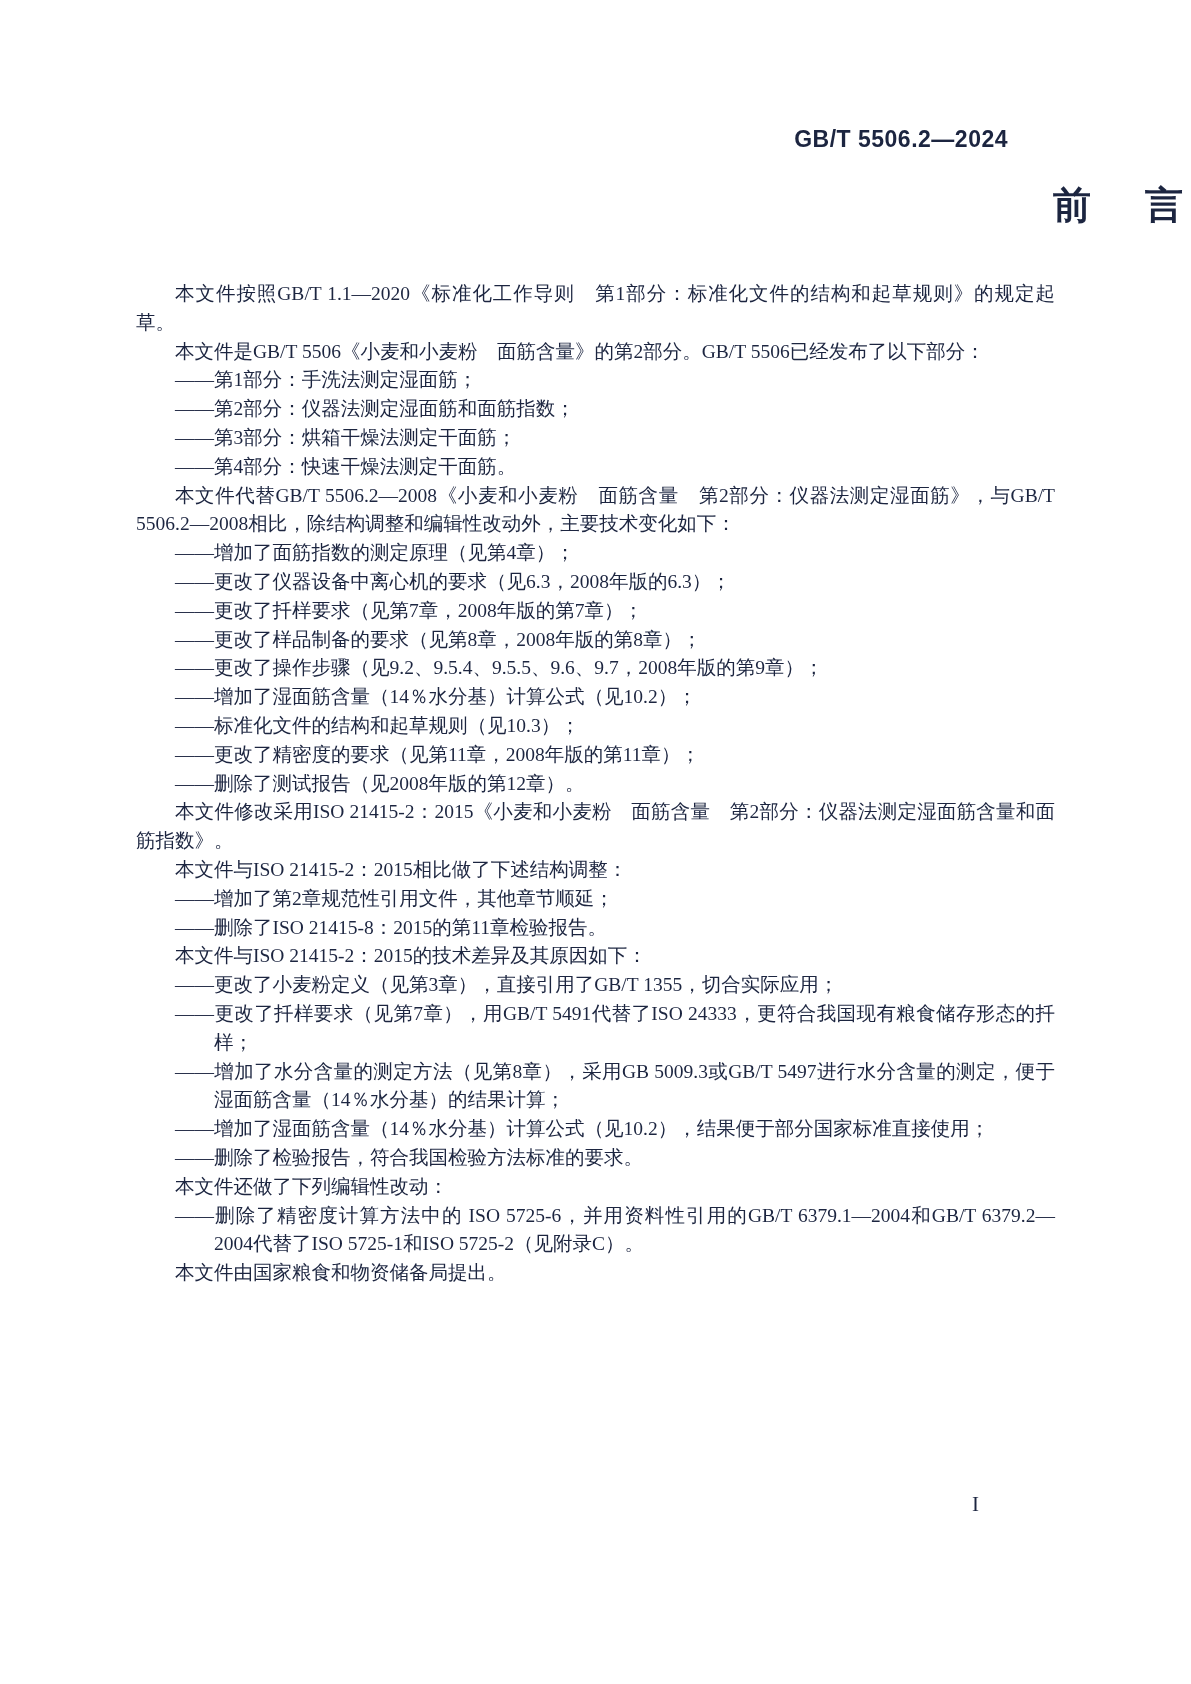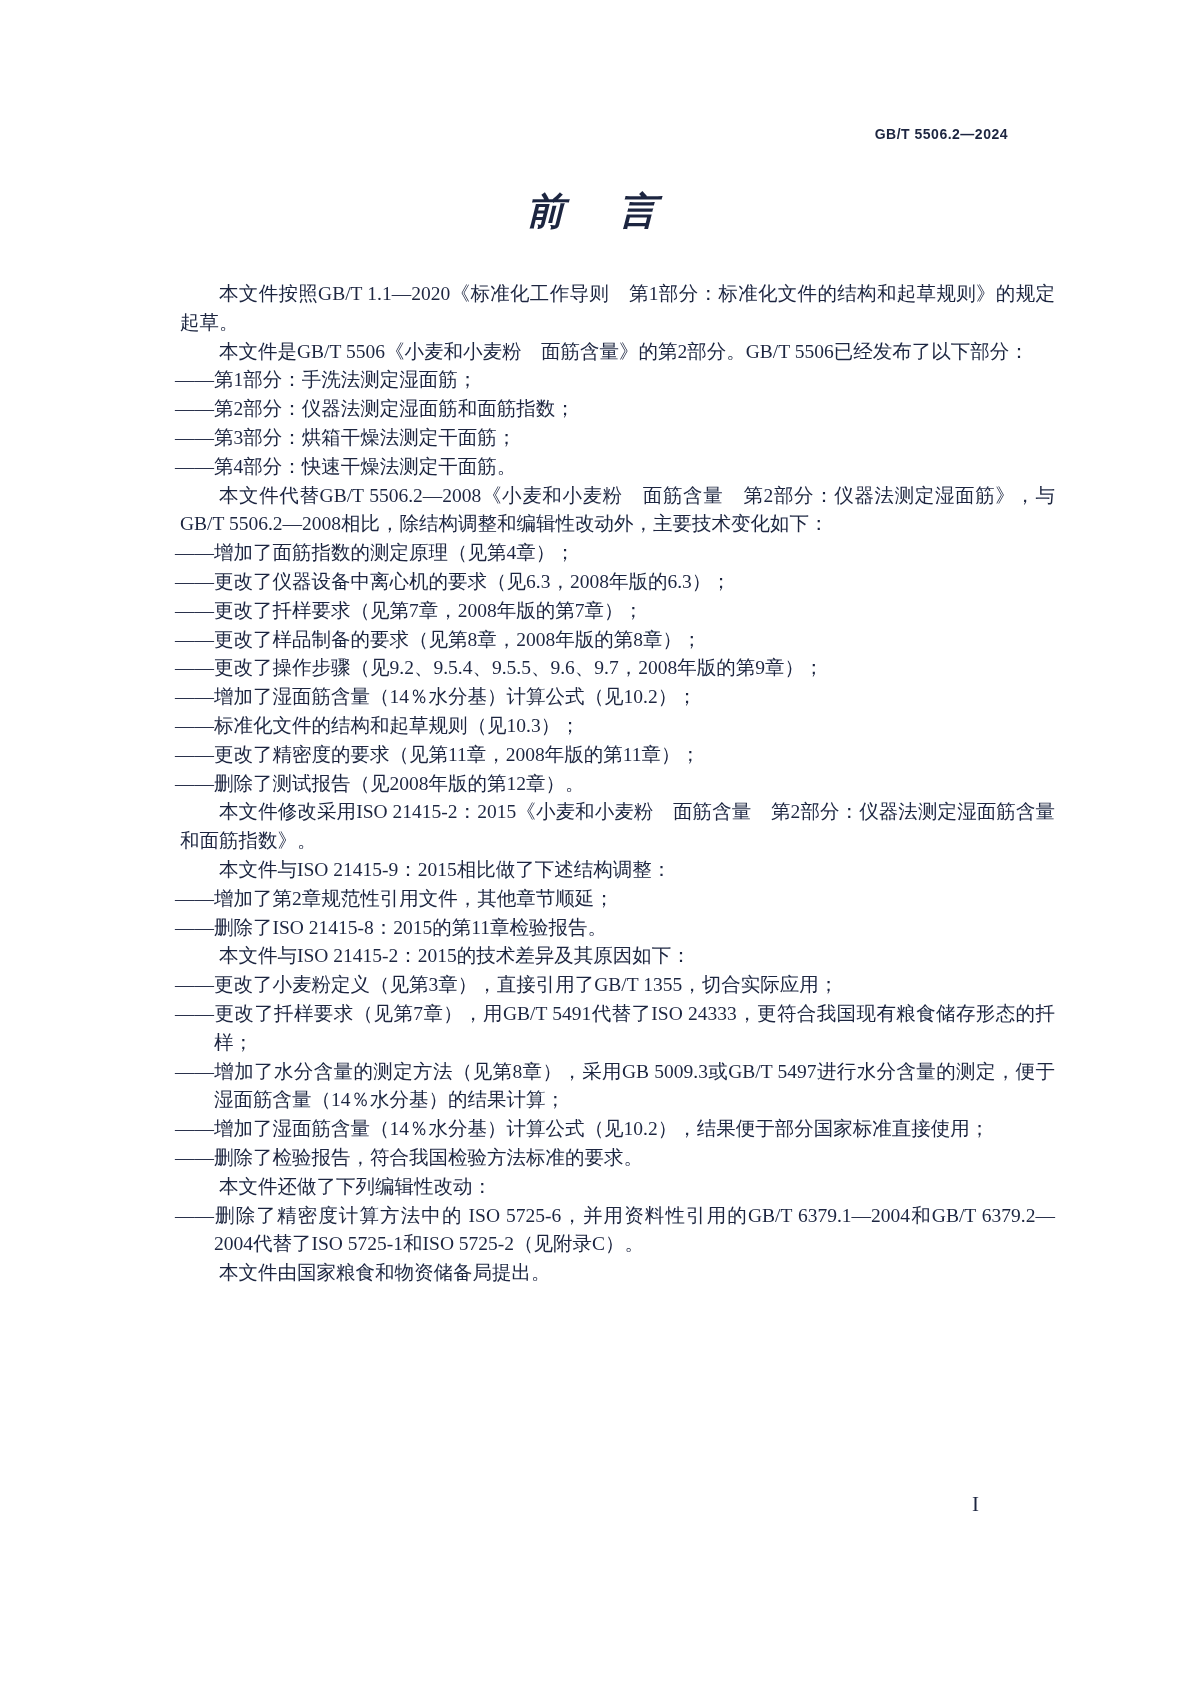--- a/index.html
+++ b/index.html
@@ -12,46 +12,45 @@
     background: #ffffff;
     font-family: "Liberation Serif", "DejaVu Serif", serif;
     color: #1c2540;
     overflow: hidden;
   }
   .doc-number {
     position: absolute;
     top: 126px;
     right: 183px;
     font-family: "Liberation Sans", "DejaVu Sans", sans-serif;
-    font-size: 14px;
+    font-size: 23px;
     font-weight: 700;
     letter-spacing: 0.5px;
   }
   .title {
     position: absolute;
-    top: 186px;
+    top: 180px;
     left: 0;
     width: 100%;
-    text-align: center;
+    text-align: right;
     font-family: "Liberation Sans", "DejaVu Sans", sans-serif;
     font-size: 38px;
     font-weight: 700;
     letter-spacing: 8px;
-    font-style: italic;
   }
   .body {
     position: absolute;
     top: 280px;
     left: 136px;
     right: 136px;
     font-size: 19.5px;
     line-height: 28.8px;
     text-align: justify;
   }
-  .para { text-indent: 2em; margin-left: 44px; }
+  .para { text-indent: 2em; }
   .dash-item { padding-left: 4em; text-indent: -2em; }
   .page-number {
     position: absolute;
     top: 1492px;
     right: 212px;
     font-size: 21px;
   }
 </style>
 </head>
 <body>
@@ -72,21 +71,21 @@
       <div class="dash-item">——增加了面筋指数的测定原理（见第4章）；</div>
       <div class="dash-item">——更改了仪器设备中离心机的要求（见6.3，2008年版的6.3）；</div>
       <div class="dash-item">——更改了扦样要求（见第7章，2008年版的第7章）；</div>
       <div class="dash-item">——更改了样品制备的要求（见第8章，2008年版的第8章）；</div>
       <div class="dash-item">——更改了操作步骤（见9.2、9.5.4、9.5.5、9.6、9.7，2008年版的第9章）；</div>
       <div class="dash-item">——增加了湿面筋含量（14％水分基）计算公式（见10.2）；</div>
       <div class="dash-item">——标准化文件的结构和起草规则（见10.3）；</div>
       <div class="dash-item">——更改了精密度的要求（见第11章，2008年版的第11章）；</div>
       <div class="dash-item">——删除了测试报告（见2008年版的第12章）。</div>
       <div class="para">本文件修改采用ISO 21415-2：2015《小麦和小麦粉　面筋含量　第2部分：仪器法测定湿面筋含量和面筋指数》。</div>
-      <div class="para">本文件与ISO 21415-9：2015相比做了下述结构调整：</div>
+      <div class="para">本文件与ISO 21415-2：2015相比做了下述结构调整：</div>
       <div class="dash-item">——增加了第2章规范性引用文件，其他章节顺延；</div>
       <div class="dash-item">——删除了ISO 21415-8：2015的第11章检验报告。</div>
       <div class="para">本文件与ISO 21415-2：2015的技术差异及其原因如下：</div>
       <div class="dash-item">——更改了小麦粉定义（见第3章），直接引用了GB/T 1355，切合实际应用；</div>
       <div class="dash-item">——更改了扦样要求（见第7章），用GB/T 5491代替了ISO 24333，更符合我国现有粮食储存形态的扦样；</div>
       <div class="dash-item">——增加了水分含量的测定方法（见第8章），采用GB 5009.3或GB/T 5497进行水分含量的测定，便于湿面筋含量（14％水分基）的结果计算；</div>
       <div class="dash-item">——增加了湿面筋含量（14％水分基）计算公式（见10.2），结果便于部分国家标准直接使用；</div>
       <div class="dash-item">——删除了检验报告，符合我国检验方法标准的要求。</div>
       <div class="para">本文件还做了下列编辑性改动：</div>
       <div class="dash-item">——删除了精密度计算方法中的 ISO 5725-6，并用资料性引用的GB/T 6379.1—2004和GB/T 6379.2—2004代替了ISO 5725-1和ISO 5725-2（见附录C）。</div>

